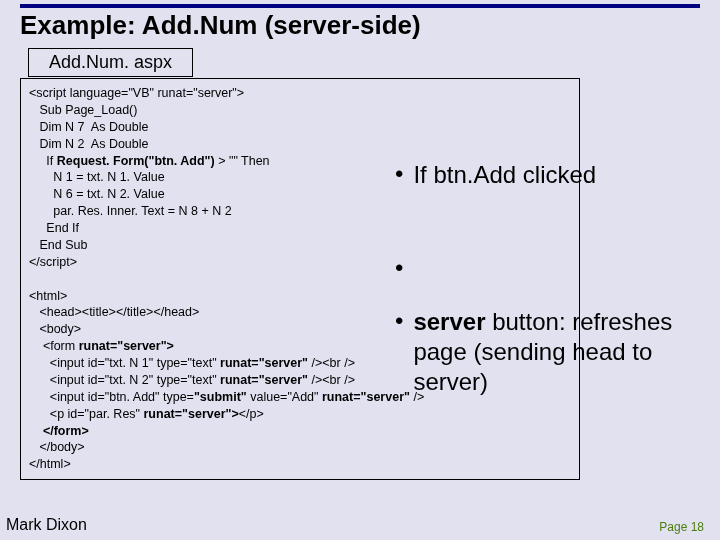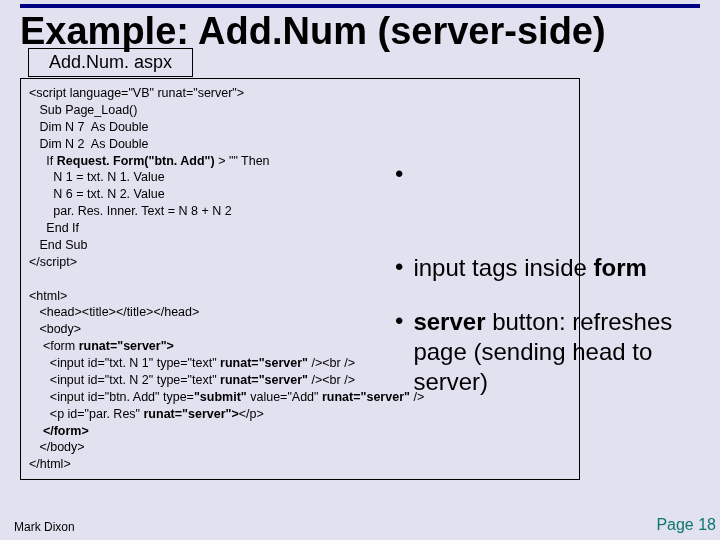--- a/index.html
+++ b/index.html
@@ -16,21 +16,21 @@
     top: 4px;
     left: 20px;
     right: 20px;
     height: 4px;
     background: #000080;
   }
   .title {
     position: absolute;
     top: 10px;
     left: 20px;
-    font-size: 38px;
+    font-size: 26px;
     font-weight: bold;
     color: #000;
   }
   .filename-box {
     position: absolute;
     top: 48px;
     left: 28px;
     border: 1px solid #000;
     padding: 3px 20px;
     font-size: 18px;
@@ -67,30 +67,30 @@
     margin: 0 10px 0 0;
     line-height: 1.2;
   }
   .bullets .txt {
     line-height: 1.25;
   }
   .bullets .bold { font-weight: bold; }
   .footer-left {
     position: absolute;
     bottom: 6px;
-    left: 14px;
-    font-size: 12px;
+    left: 6px;
+    font-size: 16px;
     color: #000;
   }
   .footer-right {
     position: absolute;
     bottom: 6px;
-    right: 4px;
-    font-size: 16px;
-    color: #0f766e;
+    right: 16px;
+    font-size: 12px;
+    color: #4d7c0f;
   }
 </style>
 </head>
 <body>
 
 <div class="top-rule"></div>
 
 <h1 class="title">Example: Add.Num (server-side)</h1>
 
 <div class="filename-box">Add.Num. aspx</div>
@@ -115,25 +115,25 @@
 <span>      &lt;input id="txt. N 2" type="text" </span><span class="bold">runat="server" </span><span>/&gt;&lt;br /&gt;</span>
 <span>      &lt;input id="btn. Add" type=</span><span class="bold">"submit"</span><span> value="Add" </span><span class="bold">runat="server" </span><span>/&gt;</span>
 <span>      &lt;p id="par. Res" </span><span class="bold">runat="server"&gt;</span><span>&lt;/p&gt;</span>
 <span class="bold">    &lt;/form&gt;</span>
 <span>   &lt;/body&gt;</span>
 <span>&lt;/html&gt;</span></div>
 
 <div class="bullets">
   <div class="item">
     <span class="dot">•</span>
+    <span class="txt">If btn.Add clicked</span>
   </div>
   <div style="height:40px"></div>
   <div class="item">
     <span class="dot">•</span>
-    <span class="txt"><span>input tags inside </span><span class="bold">form</span></span>
   </div>
   <div class="item">
     <span class="dot">•</span>
     <span class="txt"><span class="bold">server</span><span> button: refreshes page (sending head to server)</span></span>
   </div>
 </div>
 
 <div class="footer-left">Mark Dixon</div>
 <div class="footer-right">Page 18</div>
 

